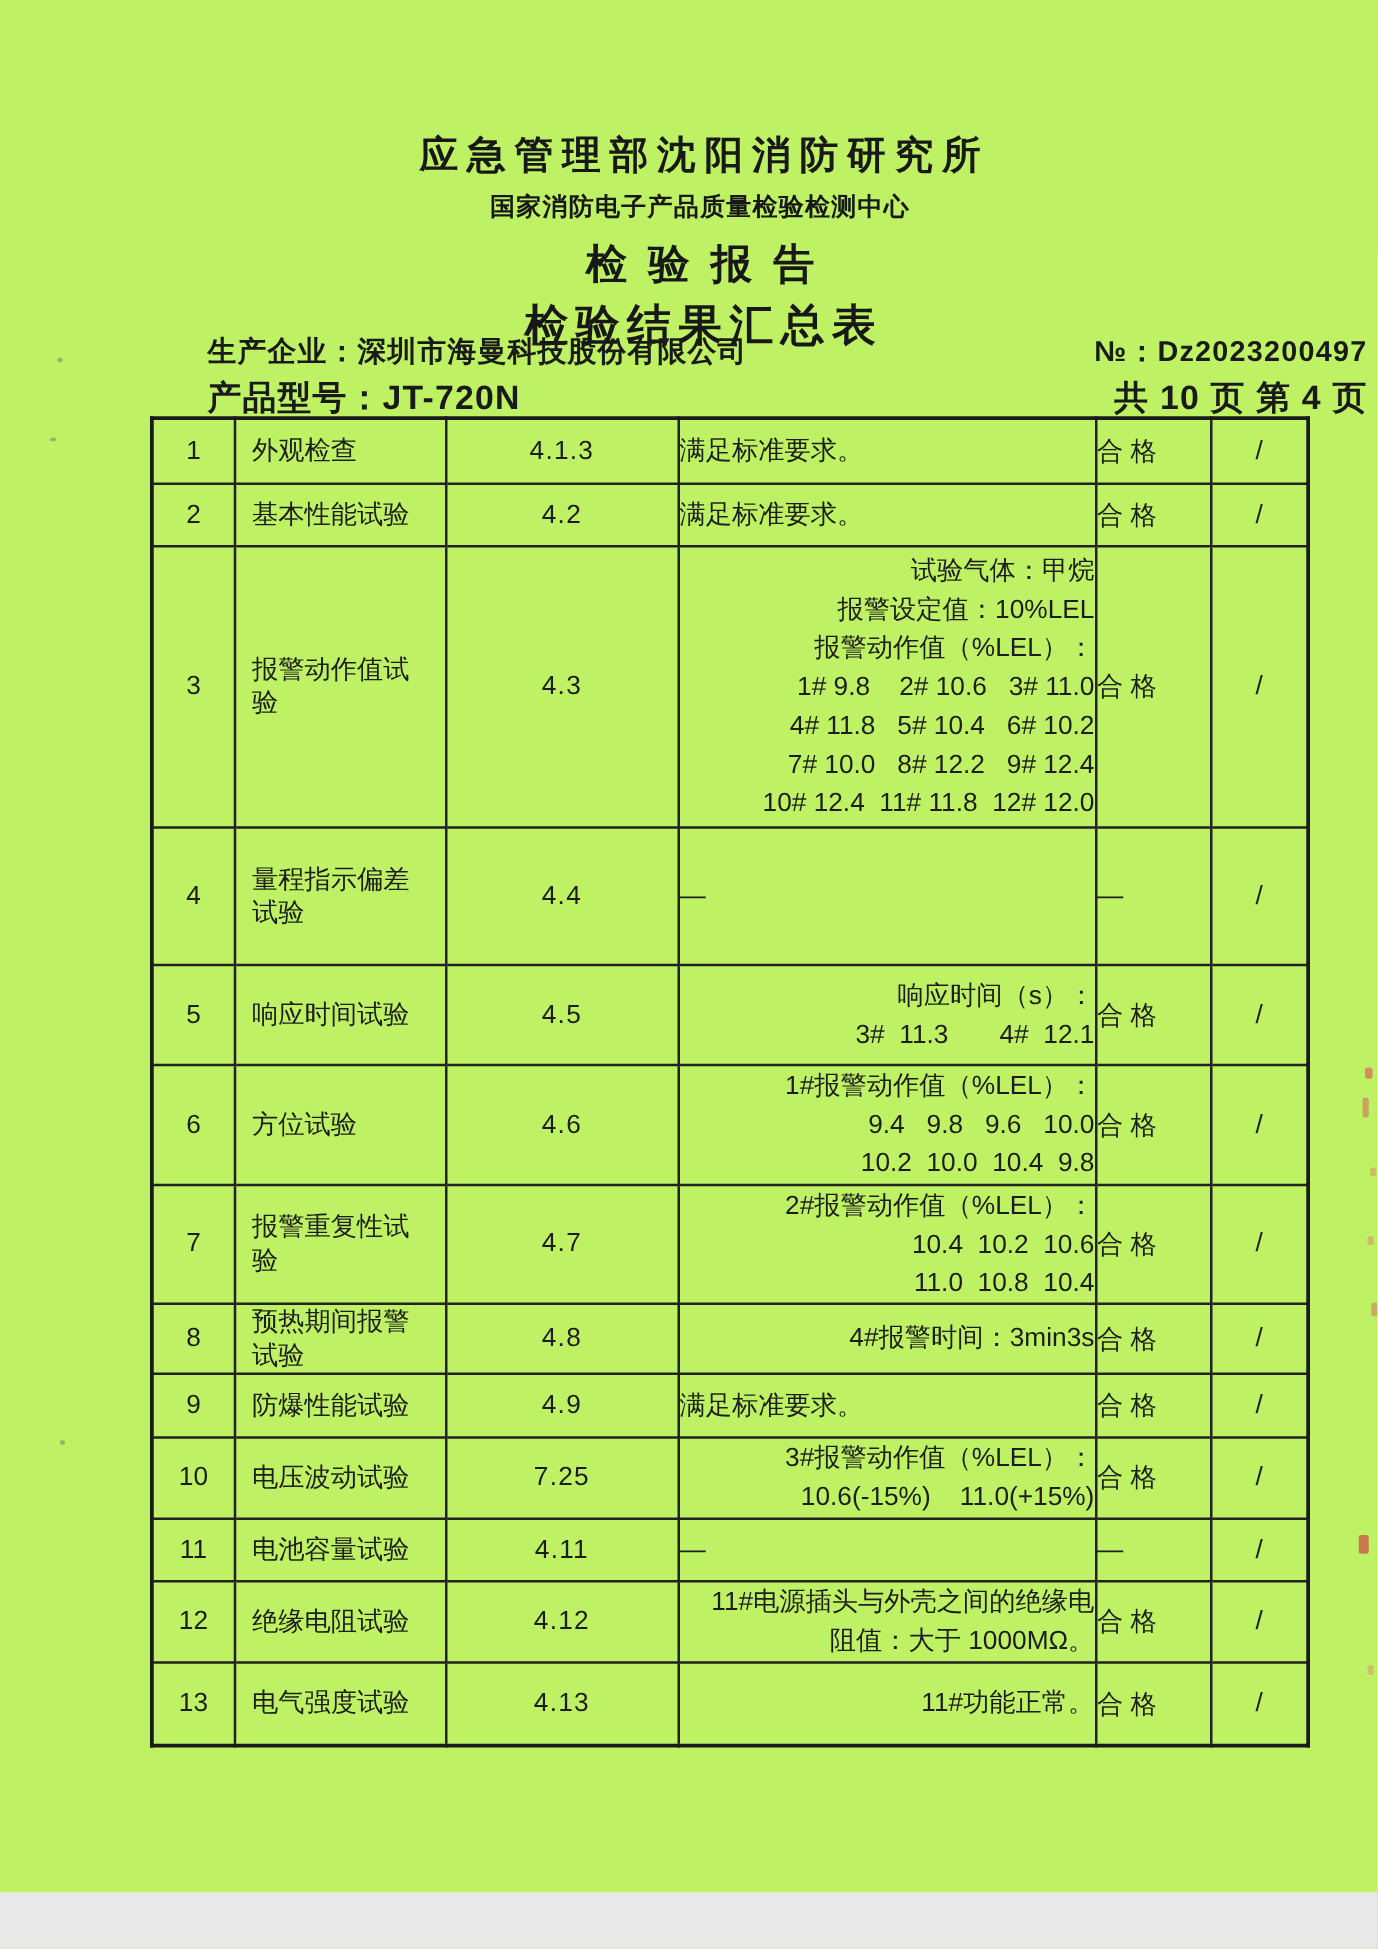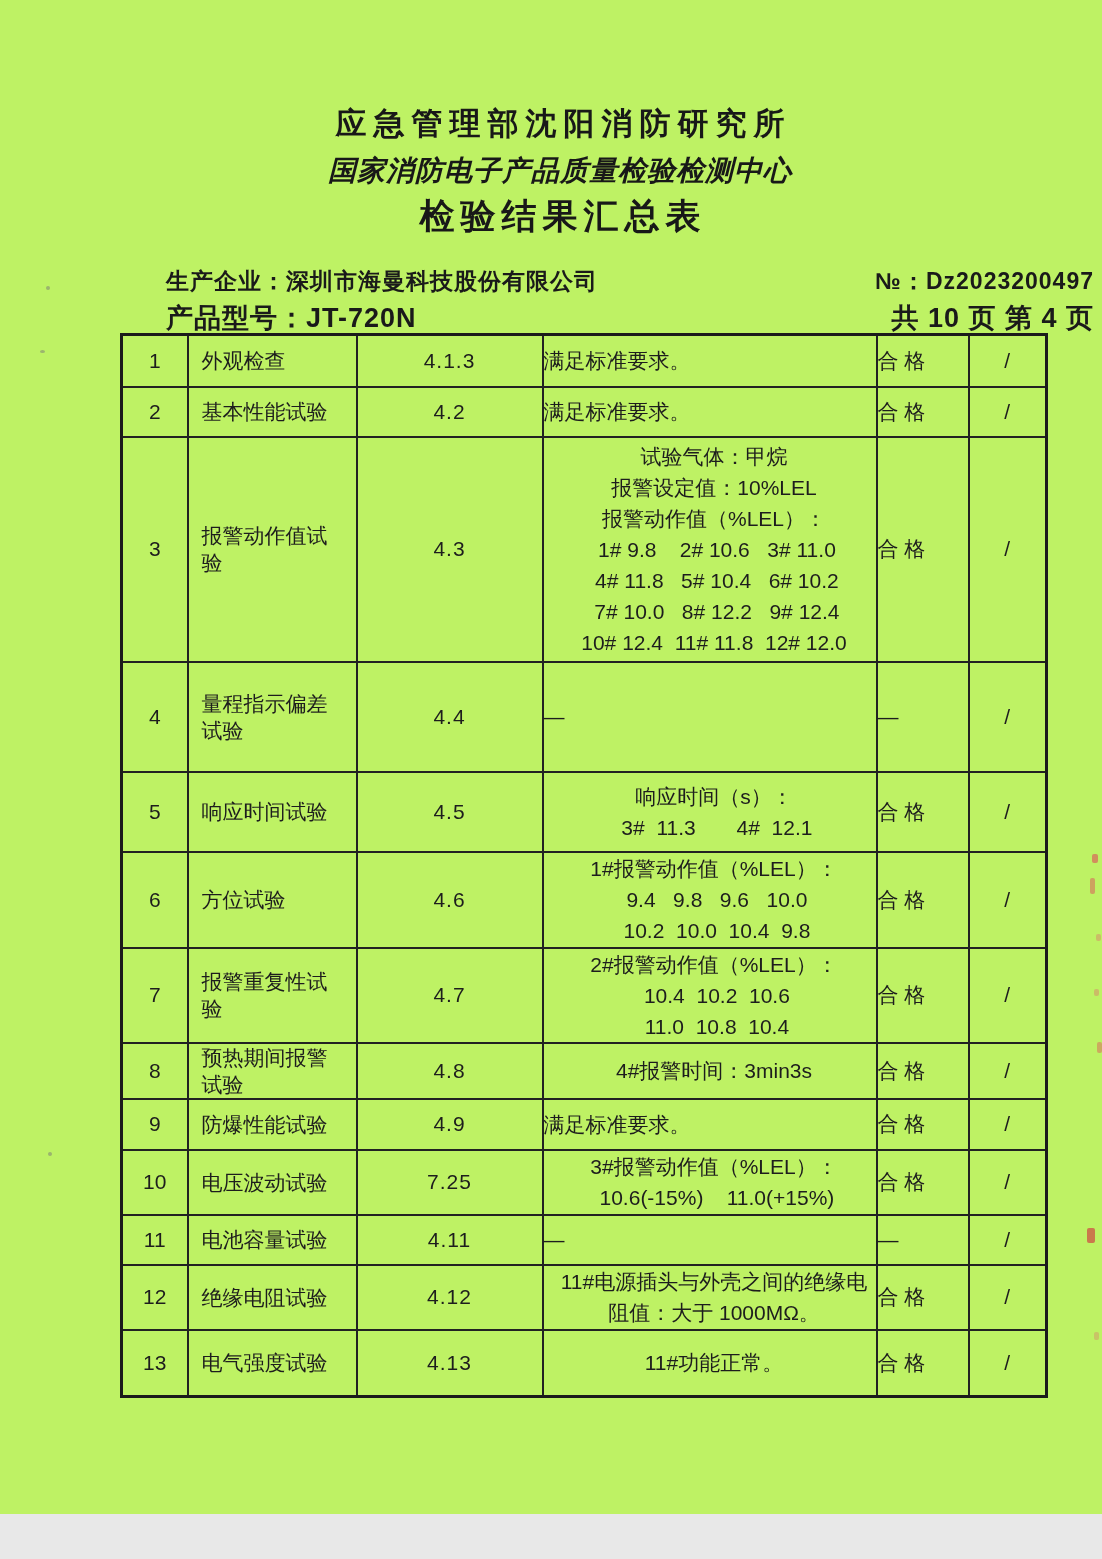--- a/index.html
+++ b/index.html
@@ -19,21 +19,21 @@
   
   .title-block {
     position: absolute;
     top: 103px;
     left: 30px;           
     width: 1060px;
     text-align: center;
     color: #181818;
   }
   .title-1 { font-size: 31px; font-weight: bold; letter-spacing: 7px; padding-left: 7px; }
-  .title-2 { font-size: 28px; font-weight: bold; letter-spacing: 1px; margin-top: 7px; font-style: italic; }
+  .title-2 { font-size: 20px; font-weight: bold; letter-spacing: 1px; margin-top: 7px; }
   .title-3 { font-size: 33px; font-weight: bold; letter-spacing: 17px; padding-left: 17px; margin-top: 10px; }
   .title-4 { font-size: 35px; font-weight: bold; letter-spacing: 6px; padding-left: 6px; margin-top: 3px; }
 
   
   .meta-line {
     position: absolute;
     left: 118px;
     width: 928px;
     display: flex;
     justify-content: space-between;
@@ -64,38 +64,39 @@
     vertical-align: middle;
     font-weight: 500;
   }
   table.report { border: 3px solid #1b1b1b; }
 
   th.hcell { font-size: 21px; text-align: center; line-height: 27px; white-space: pre; font-weight: 600; }
 
   td.c-no     { text-align: center; }
   td.c-item   { text-align: left; padding-left: 13px; white-space: pre; line-height: 27px; }
   td.c-clause { text-align: center; letter-spacing: 1px; }
-  td.c-result { text-align: center; padding-left: 9px; white-space: pre; line-height: 31px; }
+  td.c-result { text-align: right; padding-left: 9px; white-space: pre; line-height: 31px; }
   td.c-result.center { text-align: left; padding-left: 0; }
   td.c-concl  { text-align: left; }
   td.c-remark { text-align: center; }
 
   
   .red-mark { position: absolute; border-radius: 2px; }
 
   .gray-speck { position: absolute; background: rgba(120,120,120,0.5); border-radius: 50%; }
 </style>
 </head>
 <body>
 
 <div class="page">
 
   <div class="title-block">
     <div class="title-1">应急管理部沈阳消防研究所</div>
     <div class="title-2">国家消防电子产品质量检验检测中心</div>
+    <div class="title-3">检验报告</div>
     <div class="title-4">检验结果汇总表</div>
   </div>
 
   <div class="meta-line meta-1">
     <span class="meta-left">生产企业：深圳市海曼科技股份有限公司</span>
     <span class="meta-right">№：Dz2023200497</span>
   </div>
 
   <div class="meta-line meta-2">
     <span class="meta-left">产品型号：JT-720N</span>

